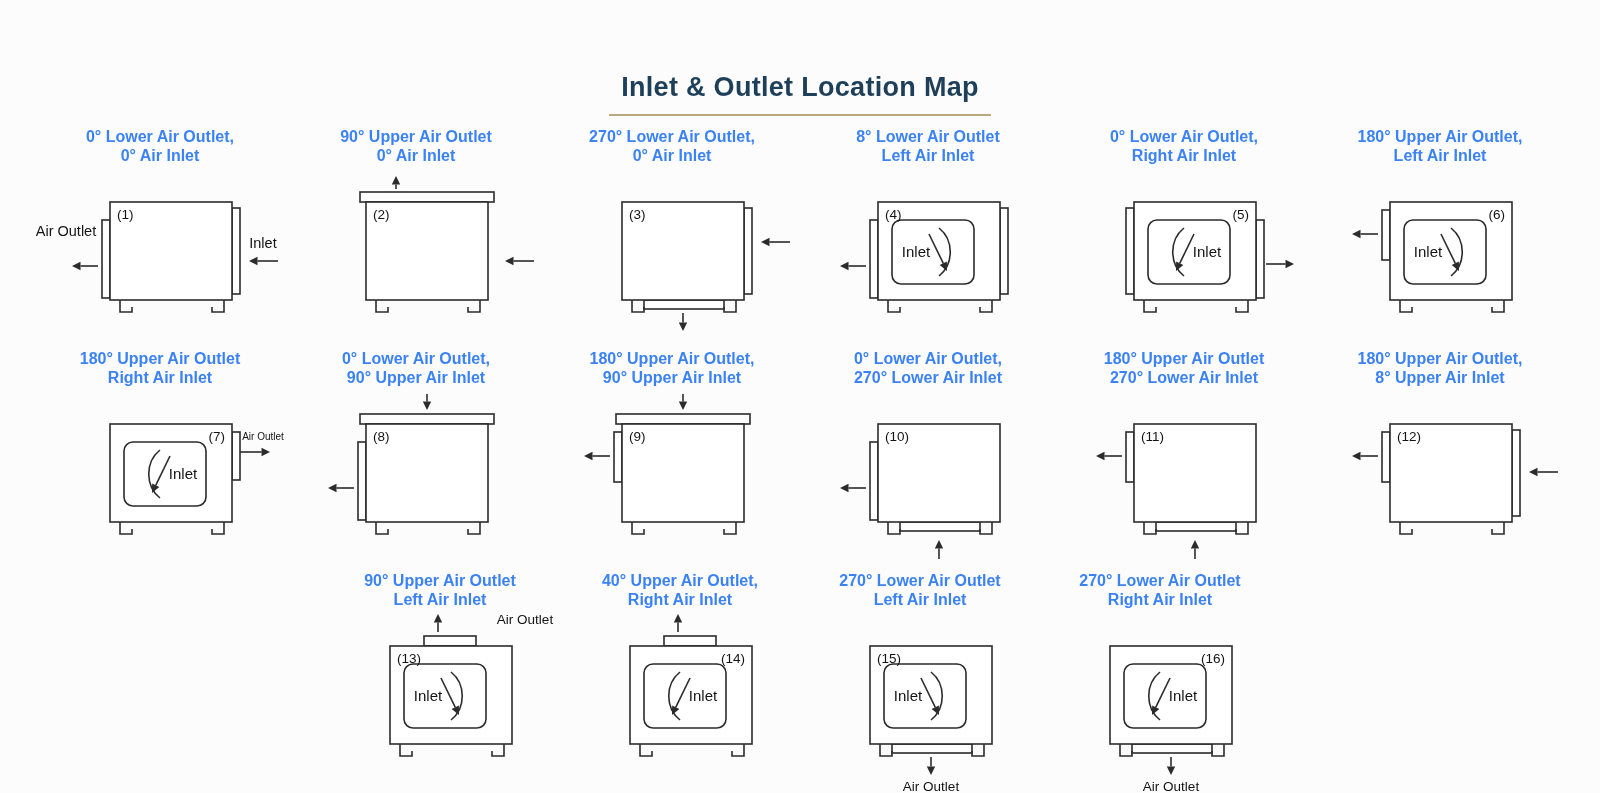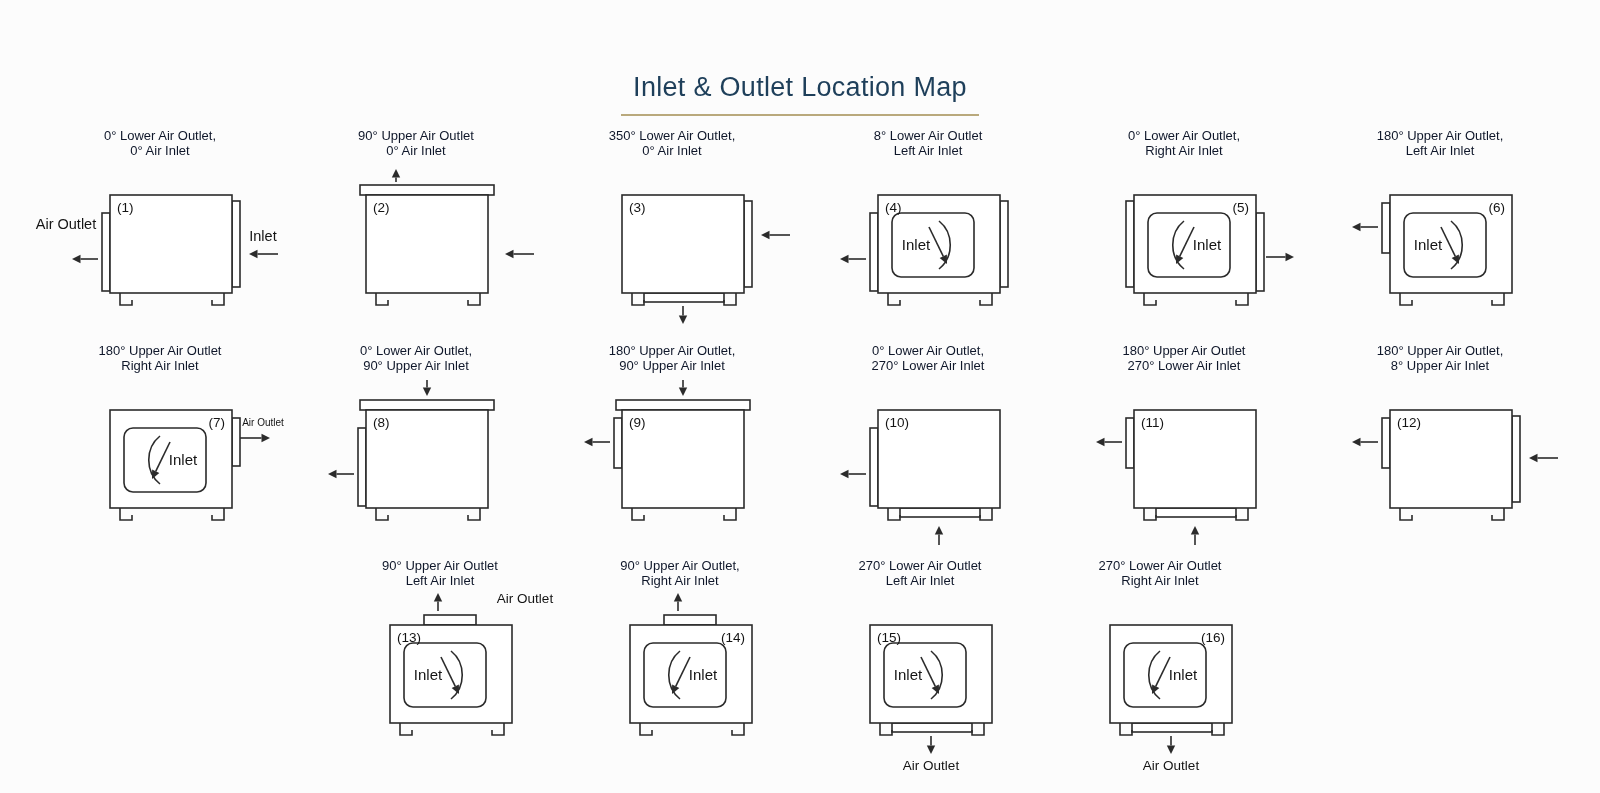--- a/index.html
+++ b/index.html
@@ -3,28 +3,28 @@
 <meta charset="utf-8">
 <style>
   html,body{margin:0;padding:0;}
   body{
     width:1600px;height:793px;overflow:hidden;
     background:#fcfcfc;color:#141414;
     font-family:"Liberation Sans",sans-serif;
   }
   .title-wrap{text-align:center;padding-top:72px;}
   .page-title{
-    display:inline-block;font-size:27px;font-weight:400;color:#1e3f5a;
+    display:inline-block;font-size:27px;font-weight:700;color:#1e3f5a;
     letter-spacing:.3px;padding:0 12px 11px;border-bottom:2px solid #b9a97c;
   }
   .rows{margin-top:12px;}
   .row{display:flex;justify-content:center;}
   .unit{width:256px;display:flex;flex-direction:column;align-items:center;}
   .row[data-name="row-3"] .unit{width:240px;}
-  .unit-title{text-align:center;font-size:13px;font-weight:400;line-height:1.16;white-space:nowrap;color:#0f172a;}
+  .unit-title{text-align:center;font-size:16px;font-weight:700;line-height:1.16;white-space:nowrap;color:#3b82f6;}
   svg.diagram{display:block;overflow:visible;margin-top:3px;}
 </style>
 </head>
 <body>
 
 <div class="title-wrap" data-name="header">
   <div class="page-title" data-name="page-title">Inlet &amp; Outlet Location Map</div>
 </div>
 
 <div class="rows" data-name="diagram-grid">
@@ -63,21 +63,21 @@
           <text x="85" y="51" font-size="13.5" text-anchor="start" fill="#141414" data-name="unit-number">(2)</text>
           <line x1="108" y1="21" x2="108" y2="16.5" stroke="#2b2b2b" stroke-width="1.6" data-name="diagram-line"></line>
           <polygon points="108,8 112.2,16.5 103.8,16.5" fill="#2b2b2b" data-name="arrow-head"></polygon>
           <line x1="246" y1="93" x2="225.5" y2="93" stroke="#2b2b2b" stroke-width="1.6" data-name="diagram-line"></line>
           <polygon points="217,93 225.5,88.8 225.5,97.2" fill="#2b2b2b" data-name="arrow-head"></polygon>
         </svg>
   </div>
 
   <div class="unit" data-name="unit-diagram-3">
     <div class="unit-title" data-name="unit-title">
-      <div class="t1" data-name="unit-title-line1">350° Lower Air Outlet,</div>
+      <div class="t1" data-name="unit-title-line1">270° Lower Air Outlet,</div>
       <div class="t2" data-name="unit-title-line2">0° Air Inlet</div>
     </div>
     <svg class="diagram" width="256" height="182" viewBox="0 0 256 182" data-name="unit-drawing">
           <rect fill="#fff" stroke="#2b2b2b" stroke-width="1.6" x="200" y="40" width="8" height="86" data-name="right-back-panel"></rect>
           <rect fill="#fff" stroke="#2b2b2b" stroke-width="1.6" x="100" y="132" width="80" height="9" data-name="bottom-duct-panel"></rect>
           <rect fill="#fff" stroke="#2b2b2b" stroke-width="1.6" x="78" y="34" width="122" height="98" data-name="unit-body"></rect>
           <path d="M 88,132 L 88,144 L 100,144 L 100,139" fill="none" stroke="#2b2b2b" stroke-width="1.6" data-name="foot-left"></path>
           <path d="M 192,132 L 192,144 L 180,144 L 180,139" fill="none" stroke="#2b2b2b" stroke-width="1.6" data-name="foot-right"></path>
           <text x="85" y="51" font-size="13.5" text-anchor="start" fill="#141414" data-name="unit-number">(3)</text>
           <line x1="246" y1="74" x2="225.5" y2="74" stroke="#2b2b2b" stroke-width="1.6" data-name="diagram-line"></line>
@@ -288,21 +288,21 @@
           <polygon points="147,103 139.6846010347977,97.10636462105796 146.8784817447641,93.60663887026351" fill="#2b2b2b" data-name="arrow-head"></polygon>
           <text x="85" y="51" font-size="13.5" text-anchor="start" fill="#141414" data-name="unit-number">(13)</text>
           <line x1="126" y1="20" x2="126" y2="10.5" stroke="#2b2b2b" stroke-width="1.6" data-name="diagram-line"></line>
           <polygon points="126,2 130.2,10.5 121.8,10.5" fill="#2b2b2b" data-name="arrow-head"></polygon>
           <text x="213" y="12" font-size="13.5" text-anchor="middle" fill="#141414" data-name="flow-label">Air Outlet</text>
         </svg>
   </div>
 
   <div class="unit" data-name="unit-diagram-14">
     <div class="unit-title" data-name="unit-title">
-      <div class="t1" data-name="unit-title-line1">90° Upper Air Outlet,</div>
+      <div class="t1" data-name="unit-title-line1">40° Upper Air Outlet,</div>
       <div class="t2" data-name="unit-title-line2">Right Air Inlet</div>
     </div>
     <svg class="diagram" width="256" height="182" viewBox="0 0 256 182" data-name="unit-drawing">
           <rect fill="#fff" stroke="#2b2b2b" stroke-width="1.6" x="112" y="24" width="52" height="10" data-name="top-outlet-panel"></rect>
           <rect fill="#fff" stroke="#2b2b2b" stroke-width="1.6" x="78" y="34" width="122" height="98" data-name="unit-body"></rect>
           <path d="M 88,132 L 88,144 L 100,144 L 100,139" fill="none" stroke="#2b2b2b" stroke-width="1.6" data-name="foot-left"></path>
           <path d="M 192,132 L 192,144 L 180,144 L 180,139" fill="none" stroke="#2b2b2b" stroke-width="1.6" data-name="foot-right"></path>
           <rect fill="#fff" stroke="#2b2b2b" stroke-width="1.6" x="92" y="52" width="82" height="64" rx="9" data-name="front-inlet-panel"></rect>
           <text x="151" y="89" font-size="15" text-anchor="middle" fill="#141414" data-name="inlet-label">Inlet</text>
           <path d="M 128,60 C 113,72 113,96 128,108" fill="none" stroke="#2b2b2b" stroke-width="1.6" data-name="fan-scroll-arc"></path>

